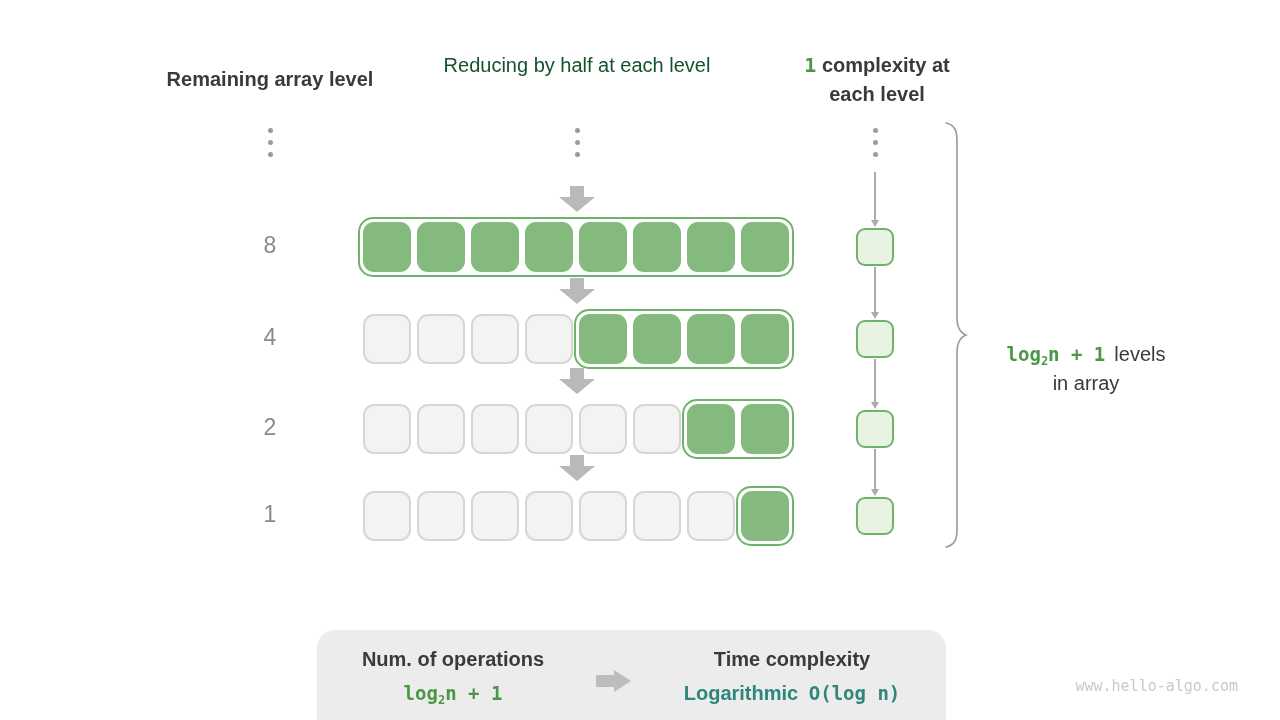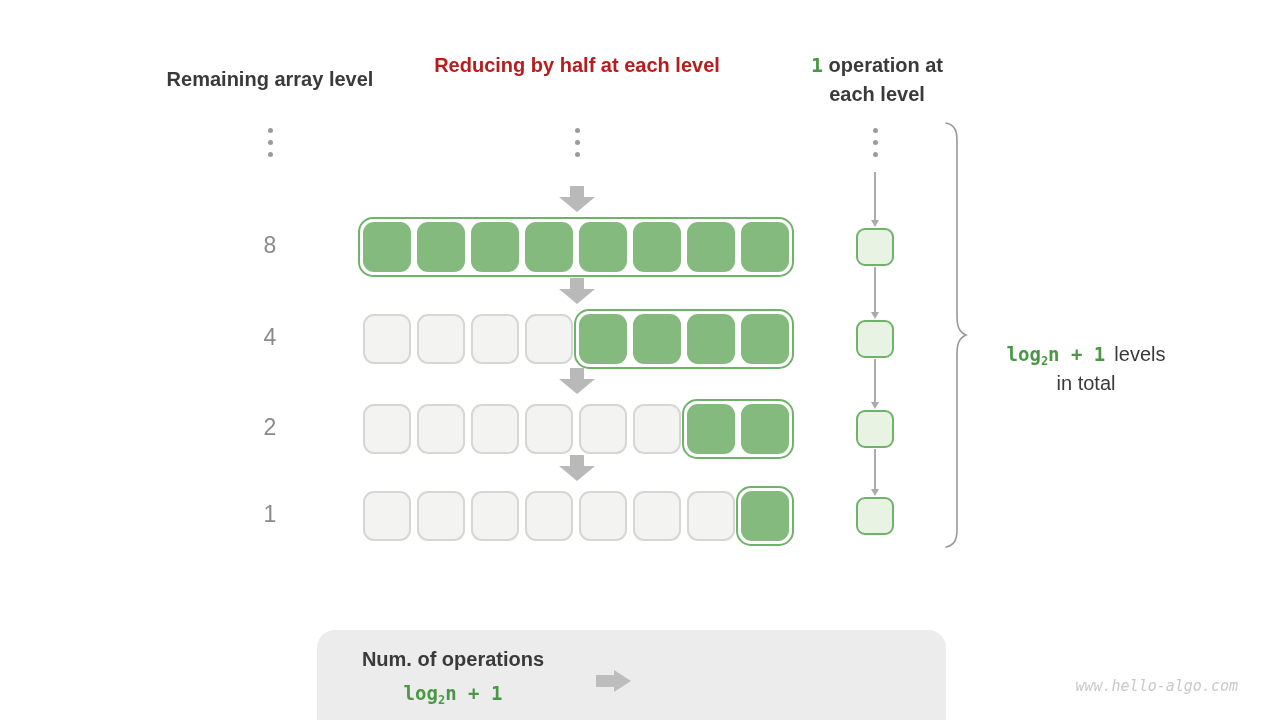--- a/index.html
+++ b/index.html
@@ -4,21 +4,21 @@
 <style>
   html,body{margin:0;padding:0;background:#ffffff;}
   #stage{
     position:relative;width:1280px;height:720px;background:#ffffff;overflow:hidden;
     font-family:"Liberation Sans", sans-serif;color:#3e3e3e;
   }
   .abs{position:absolute;}
   .center{text-align:center;}
   .hdr{font-size:20px;line-height:28px;}
   .hdr-title{font-weight:bold;color:#3a3a3a;}
-  .hdr-sub{color:#b91c1c;font-weight:700;line-height:38px;}
+  .hdr-sub{color:#14532d;font-weight:400;line-height:38px;}
   .code{font-family:"DejaVu Sans Mono", monospace;font-weight:bold;}
   .green-code{color:var(--green-text);}
   .code sub{font-size:12px;line-height:0;vertical-align:-4px;}
 
   
   .vdots{width:6px;}
   .vdots i{display:block;width:5px;height:5px;border-radius:50%;background:#9b9b9b;margin:7px auto 0 auto;}
   .vdots i:first-child{margin-top:0;}
 
   
@@ -50,35 +50,35 @@
   .summary-box{left:317px;top:586px;width:629px;height:134px;background:#ececec;border-radius:18px;margin-top:44px;}
   .sum-block{text-align:center;}
   .sum-title{font-size:20px;font-weight:bold;color:#3a3a3a;line-height:22px;}
   .sum-value{margin-top:12px;font-size:19px;line-height:22px;}
   .right-arrow{display:flex;align-items:center;}
   .right-arrow .stub{width:18px;height:12px;background:#bdbdbd;}
   .right-arrow .tri{width:0;height:0;border-top:11px solid transparent;border-bottom:11px solid transparent;border-left:17px solid #bdbdbd;}
   .teal{color:var(--teal);}
   .sum-value .sans-bold{font-weight:bold;font-family:"Liberation Sans",sans-serif;font-size:20px;}
 
-  .watermark{right:42px;bottom:25px;font-family:"DejaVu Sans Mono", monospace;font-size:15px;color:#c9c9c9;font-style:italic;}
+  .watermark{right:42px;bottom:25px;font-family:"DejaVu Sans Mono", monospace;font-size:15px;color:#c9c9c9;}
 </style>
 </head>
 <body>
 
 <div id="stage" style="--green-fill: #84BA7D; --green-border: #6FB269; --light-green: #E9F3E4; --gray-fill: #F3F3F1; --gray-border: #D6D6D4; --arrow-gray: #B9B9B9; --green-text: #4A9845; --teal: #2E867C;">
 
   <div class="abs hdr hdr-title center" style="left:120px;top:65px;width:300px;">Remaining array level</div>
 
   <div class="abs center" style="left:397px;top:46px;width:360px;">
     <div class="hdr hdr-sub">Reducing by half at each level</div>
   </div>
 
   <div class="abs center hdr hdr-title" style="left:757px;top:51px;width:240px;line-height:29px;">
-    <div><span class="code green-code" style="font-size:20px;">1</span><span> operation at</span></div>
+    <div><span class="code green-code" style="font-size:20px;">1</span><span> complexity at</span></div>
     <div>each level</div>
   </div>
 
   <div class="abs vdots" style="left:267px;top:128px;">
       <i></i>
       <i></i>
       <i></i>
     </div>
   <div class="abs vdots" style="left:574px;top:128px;">
       <i></i>
@@ -173,28 +173,33 @@
       <div class="abs thin-line" style="left: 874px; top: 449px; height: 40px;"></div>
       <div class="abs thin-head" style="left: 871px; top: 489px;"></div>
     </div>
 
   <svg class="abs" style="left:944px;top:122px;" width="24" height="426" viewBox="0 0 24 426">
     <path d="M2 1 C11 3 13 9 13 19 L13 194 C13 204 15 210 22 213 C15 216 13 222 13 232 L13 407 C13 417 11 423 2 425" fill="none" stroke="#9a9a9a" stroke-width="1.6" stroke-linecap="round"></path>
   </svg>
 
   <div class="abs brace-label" style="left:976px;top:306px;margin-top:34px;">
     <div><span class="code green-code"><span>log</span><sub>2</sub><span>n + 1</span></span><span>levels</span></div>
-    <div>in total</div>
+    <div>in array</div>
   </div>
 
   <div class="abs summary-box">
     <div class="abs sum-block" style="left:16px;top:18px;width:240px;">
       <div class="sum-title">Num. of operations</div>
       <div class="sum-value code green-code"><span>log</span><sub>2</sub><span>n + 1</span></div>
     </div>
     <div class="abs right-arrow" style="left:279px;top:40px;">
       <span class="stub"></span>
         <span class="tri"></span>
     </div>
+    <div class="abs sum-block" style="left:330px;top:18px;width:290px;">
+      <div class="sum-title">Time complexity</div>
+      <div class="sum-value teal"><span class="sans-bold">Logarithmic</span>&nbsp;
+         <span class="code">O(log n)</span></div>
+    </div>
   </div>
 
   <div class="abs watermark">www.hello-algo.com</div>
 </div>
 
 </body></html>

